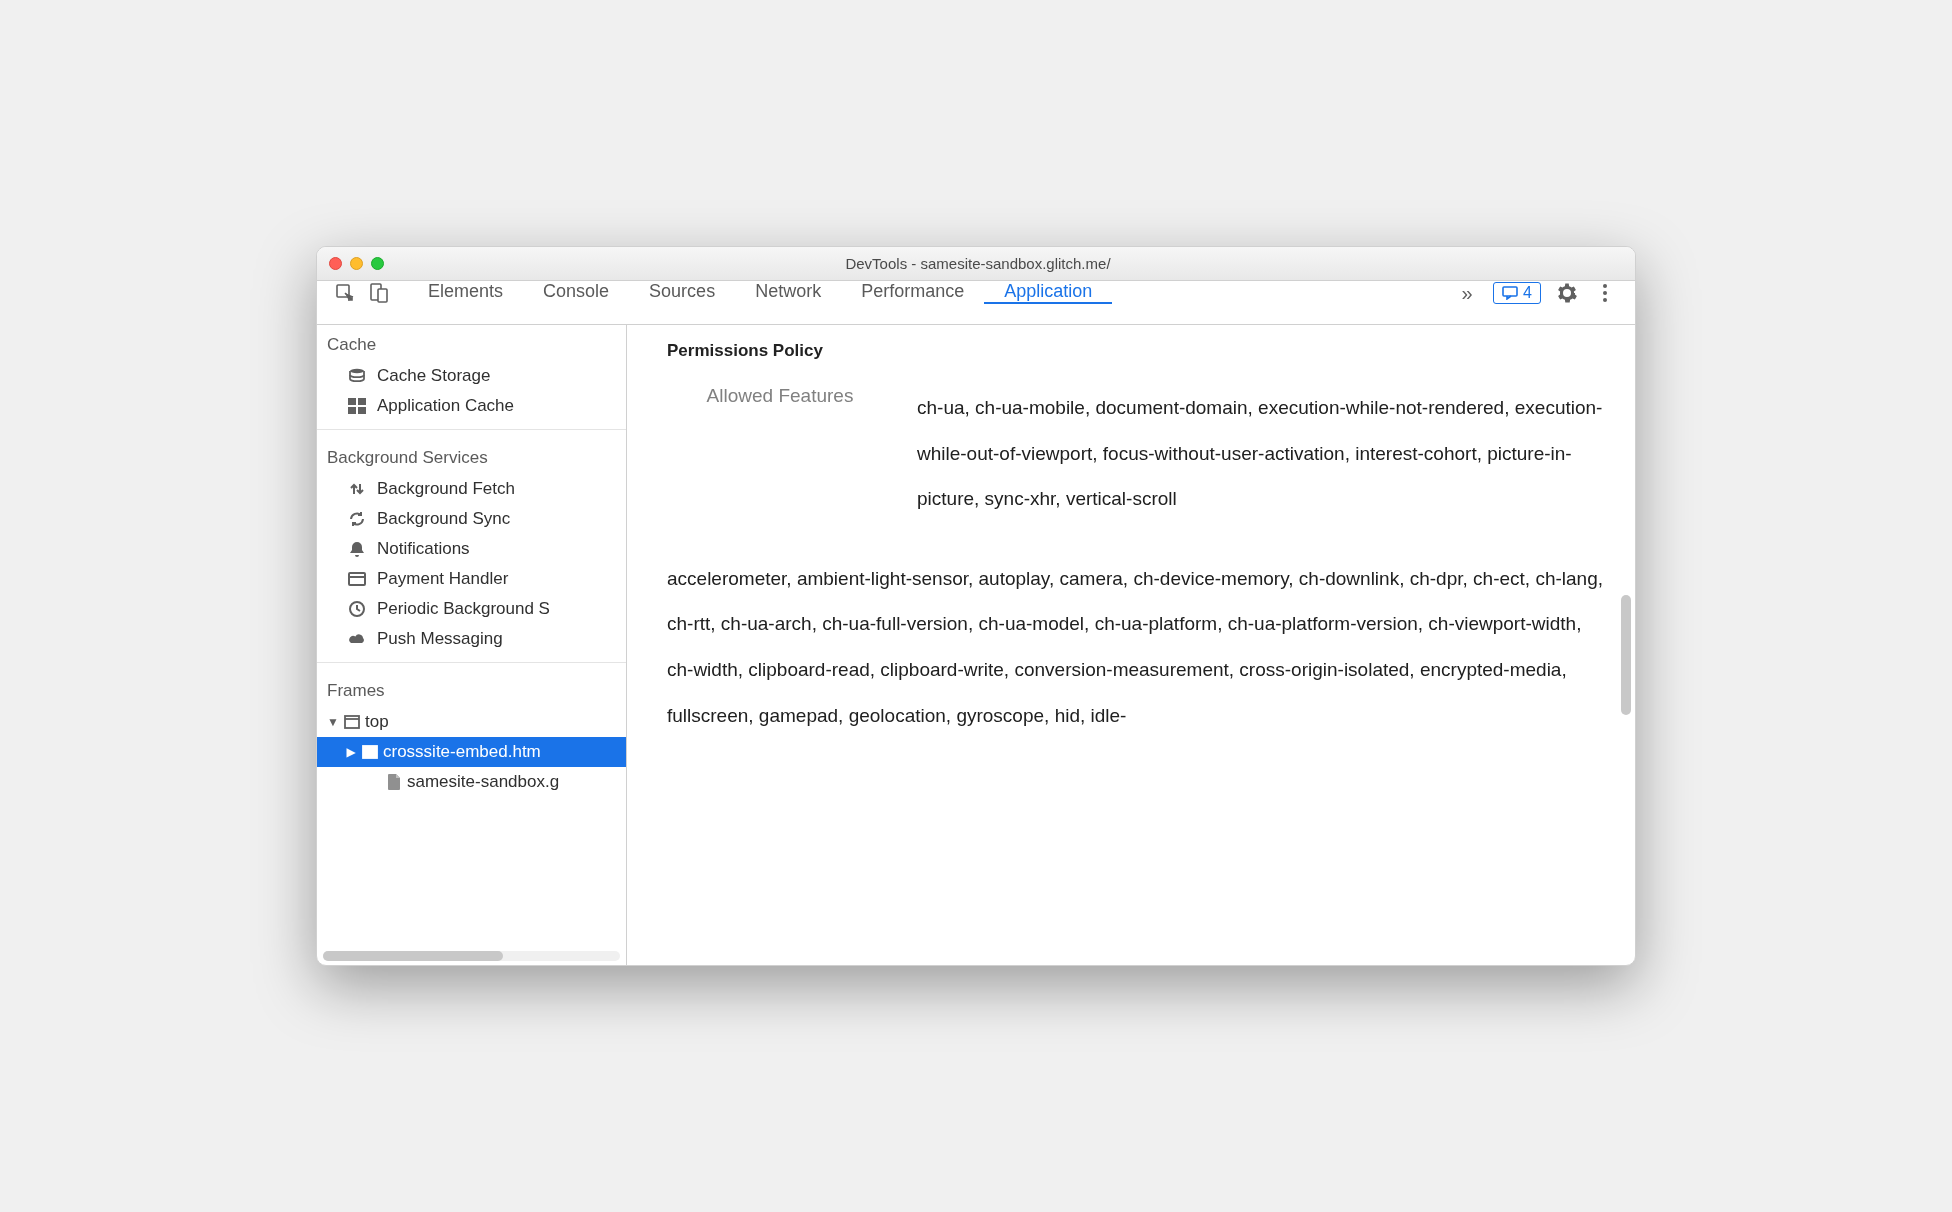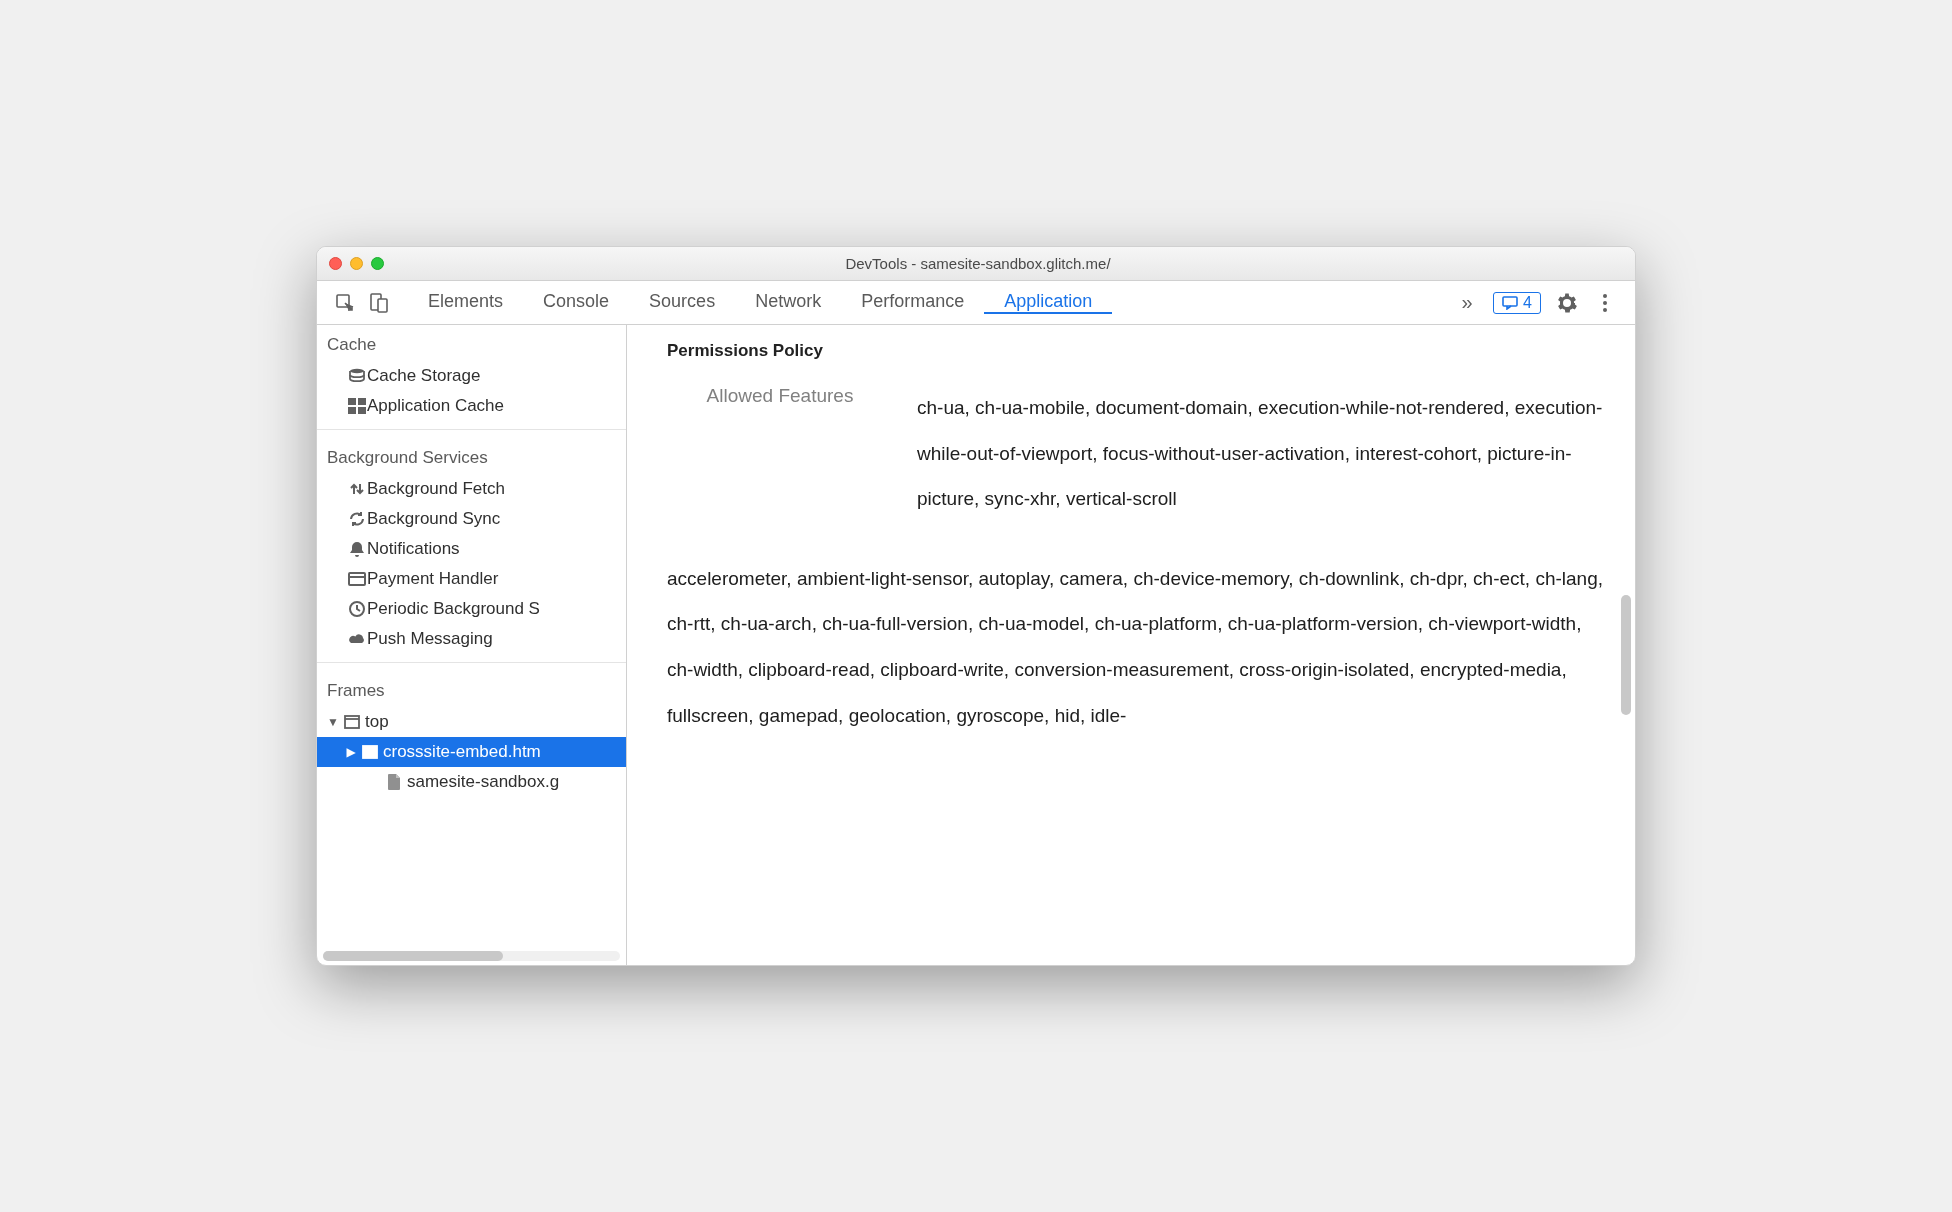--- a/index.html
+++ b/index.html
@@ -33,37 +33,37 @@
   .dot { width:13px; height:13px; border-radius:50%; }
   .dot.red { background:#ff5f57; border:1px solid #e1483f; }
   .dot.yellow { background:#ffbd2e; border:1px solid #dea023; }
   .dot.green { background:#28c940; border:1px solid #1aab2b; }
   .title { position:absolute; left:4px; right:0; text-align:center; font-size:15px; color:#4a4a4a; font-weight:400; pointer-events:none;}
   
   .tabbar {
     height: 44px;
     border-bottom: 1px solid #d0d0d0;
     display:flex;
-    align-items:center;
-    padding: 16px 8px;
+    align-items:flex-start;
+    padding: 0 8px;
   }
   .tb-left { display:flex; align-items:center; gap:10px; padding:0 8px; }
   .icon-btn { width:24px; height:24px; display:flex; align-items:center; justify-content:center; color:#606060; }
   .divider-v { width:1px; background:#d0d0d0; margin:8px 4px; }
   .tabs { display:flex; align-items:stretch; flex:1; }
   .tab { padding:0 20px; display:flex; align-items:center; font-size:18px; color:#5a5a5a; cursor:pointer; border-bottom:2px solid transparent; }
   .tab.active { color:#1a73e8; border-bottom-color:#1a73e8; }
   .tb-right { display:flex; align-items:center; gap:14px; padding:0 10px; }
   .msg-badge { display:flex; align-items:center; gap:5px; border:1px solid #1a73e8; color:#1a73e8; padding:1px 8px; border-radius:3px; font-size:16px;}
   
   .body { display:flex; height:640px; }
   .sidebar { width:310px; border-right:1px solid #d0d0d0; overflow:hidden; position:relative; font-size:17px; color:#303030; }
   .sb-scroll { height:100%; overflow-y:auto; }
   .section-hdr { padding:10px 10px 6px 10px; color:#5a5a5a; font-size:17px; }
-  .sb-item { display:flex; align-items:center; padding:5px 6px 5px 30px; color:#303030; white-space:nowrap; overflow:hidden; }
+  .sb-item { display:flex; align-items:center; gap:10px; padding:5px 6px 5px 30px; color:#303030; white-space:nowrap; overflow:hidden; }
   .sb-item .ic { width:20px; height:20px; display:flex; align-items:center; justify-content:center; color:#606060; flex-shrink:0;}
   .sb-sep { height:1px; background:#e4e4e4; margin:8px 0; }
   
   .tree-row { display:flex; align-items:center; padding:5px 4px 5px 10px; gap:4px; white-space:nowrap; overflow:hidden;}
   .tree-row.depth1 { padding-left:10px; }
   .tree-row.depth2 { padding-left:28px; }
   .tree-row.depth3 { padding-left:52px; }
   .tree-row.selected { background:#1a73e8; color:#fff; }
   .tree-row.selected .ic svg { fill:#fff; stroke:#fff; }
   .disclosure { width:12px; text-align:center; color:#606060; font-size:12px;}

